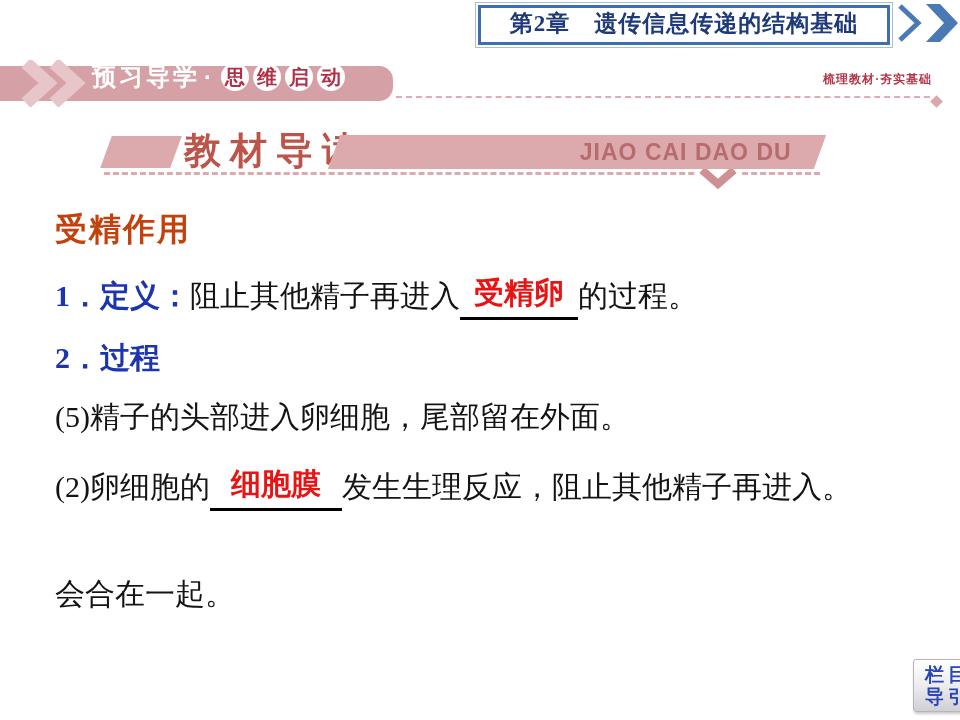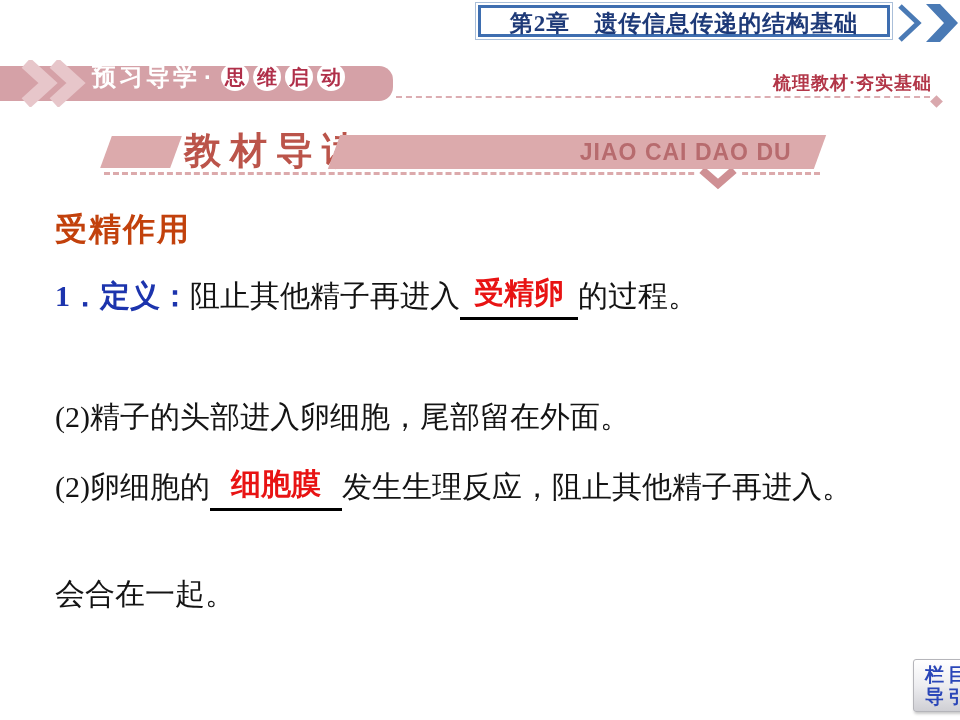--- a/index.html
+++ b/index.html
@@ -8,21 +8,21 @@
     position: relative;
     width: 960px; height: 720px;
     background: #ffffff;
     overflow: hidden;
     font-family: "Liberation Serif", "DejaVu Serif", serif;
   }
 
   
   .chapter-box {
     position: absolute; left: 478px; top: 5px;
-    width: 412px; height: 32px;
+    width: 412px; height: 40px;
     background: #fff;
     border: 3px solid #3e6eb0;
     outline: 1px solid #aabfd9;
     outline-offset: 2px;
     text-align: center; line-height: 31px;
     font-size: 23px; font-weight: bold;
     color: #1e3a78; letter-spacing: 1px;
   }
   .chapter-chevrons { position: absolute; left: 896px; top: 3px; }
 
@@ -43,21 +43,21 @@
   .banner-dot { font-size: 24px; font-weight: bold; color: #ffffff; margin: 0 7px 0 4px; }
   .circle-char {
     width: 28px; height: 28px; border-radius: 50%;
     background: #ffffff; color: #b0304a;
     font-size: 20px; font-weight: bold;
     text-align: center; line-height: 28px;
     margin: 0 2px; display: inline-block;
   }
   .banner-subtitle {
     position: absolute; right: 28px; top: 71px;
-    font-size: 18px; font-weight: bold; color: #b23648;
+    font-size: 12px; font-weight: bold; color: #b23648;
     letter-spacing: 1px;
   }
   .banner-dash {
     position: absolute; left: 396px; top: 96px;
     width: 534px; height: 0;
     border-top: 2px dashed #dcadb2;
   }
   .banner-diamond {
     position: absolute; left: 932px; top: 97px;
     width: 9px; height: 9px; background: #d9a8ad;
@@ -172,22 +172,25 @@
     <rect x="0" y="0" width="44" height="8" fill="#ffffff"></rect>
     <polyline points="6,1 22,15 38,1" fill="none" stroke="#cf9094" stroke-width="8"></polyline>
   </svg>
 
   <div class="content-heading">受精作用</div>
 
   <div class="tline" style="top:276px;">
     <span class="blue">1．</span><span class="blue">定义：</span><span>阻止其他精子再进入</span><span class="blank w1"><span class="fill">受精卵</span></span><span>的过程。</span>
   </div>
 
-
-  <div class="tline" style="top:397px;">(2)精子的头部进入卵细胞，尾部留在外面。</div>
+  <div class="tline" style="top:338px;">
+    <span class="blue">2．</span><span class="blue">过程</span>
+  </div>
+
+  <div class="tline" style="top:397px;">(5)精子的头部进入卵细胞，尾部留在外面。</div>
 
   <div class="tline" style="top:455px;margin-top:12px;">
     <span>(2)卵细胞的</span><span class="blank w2"><span class="fill">细胞膜</span></span><span>发生生理反应，阻止其他精子再进入。</span>
   </div>
 
 
   <div class="tline" style="top:574px;">会合在一起。</div>
 
   <div class="nav-button">
     <div>栏目</div>

